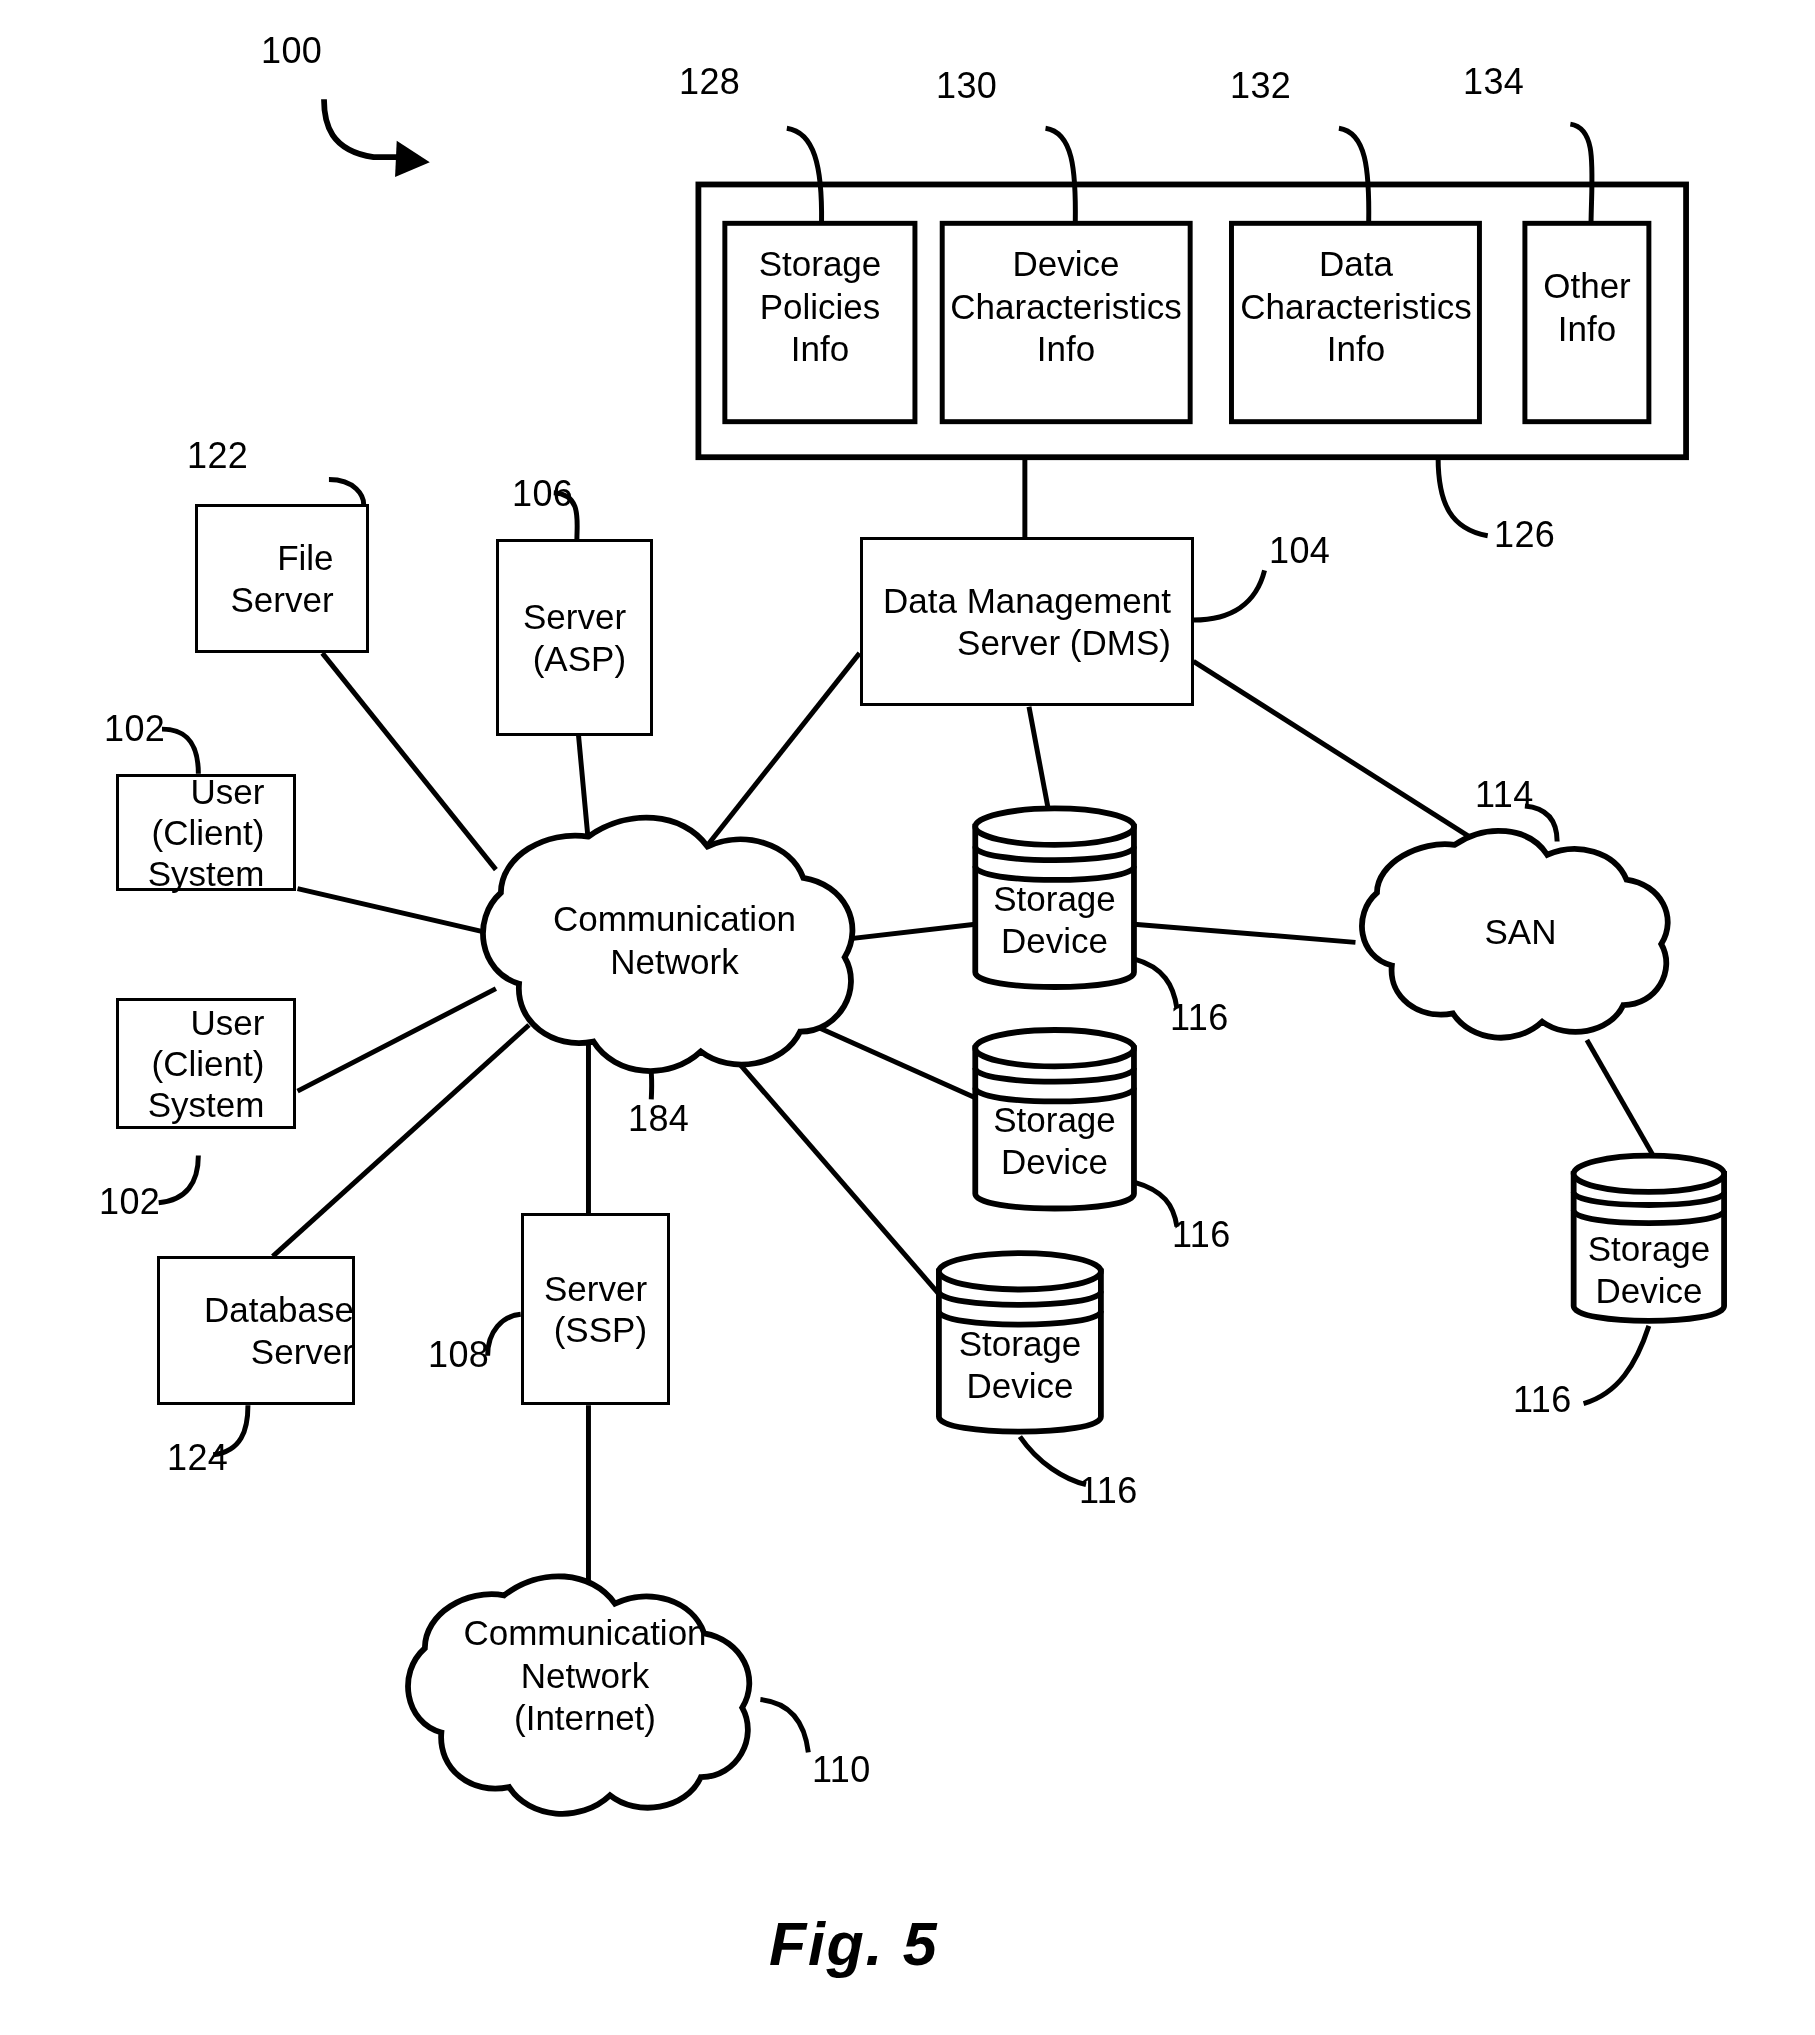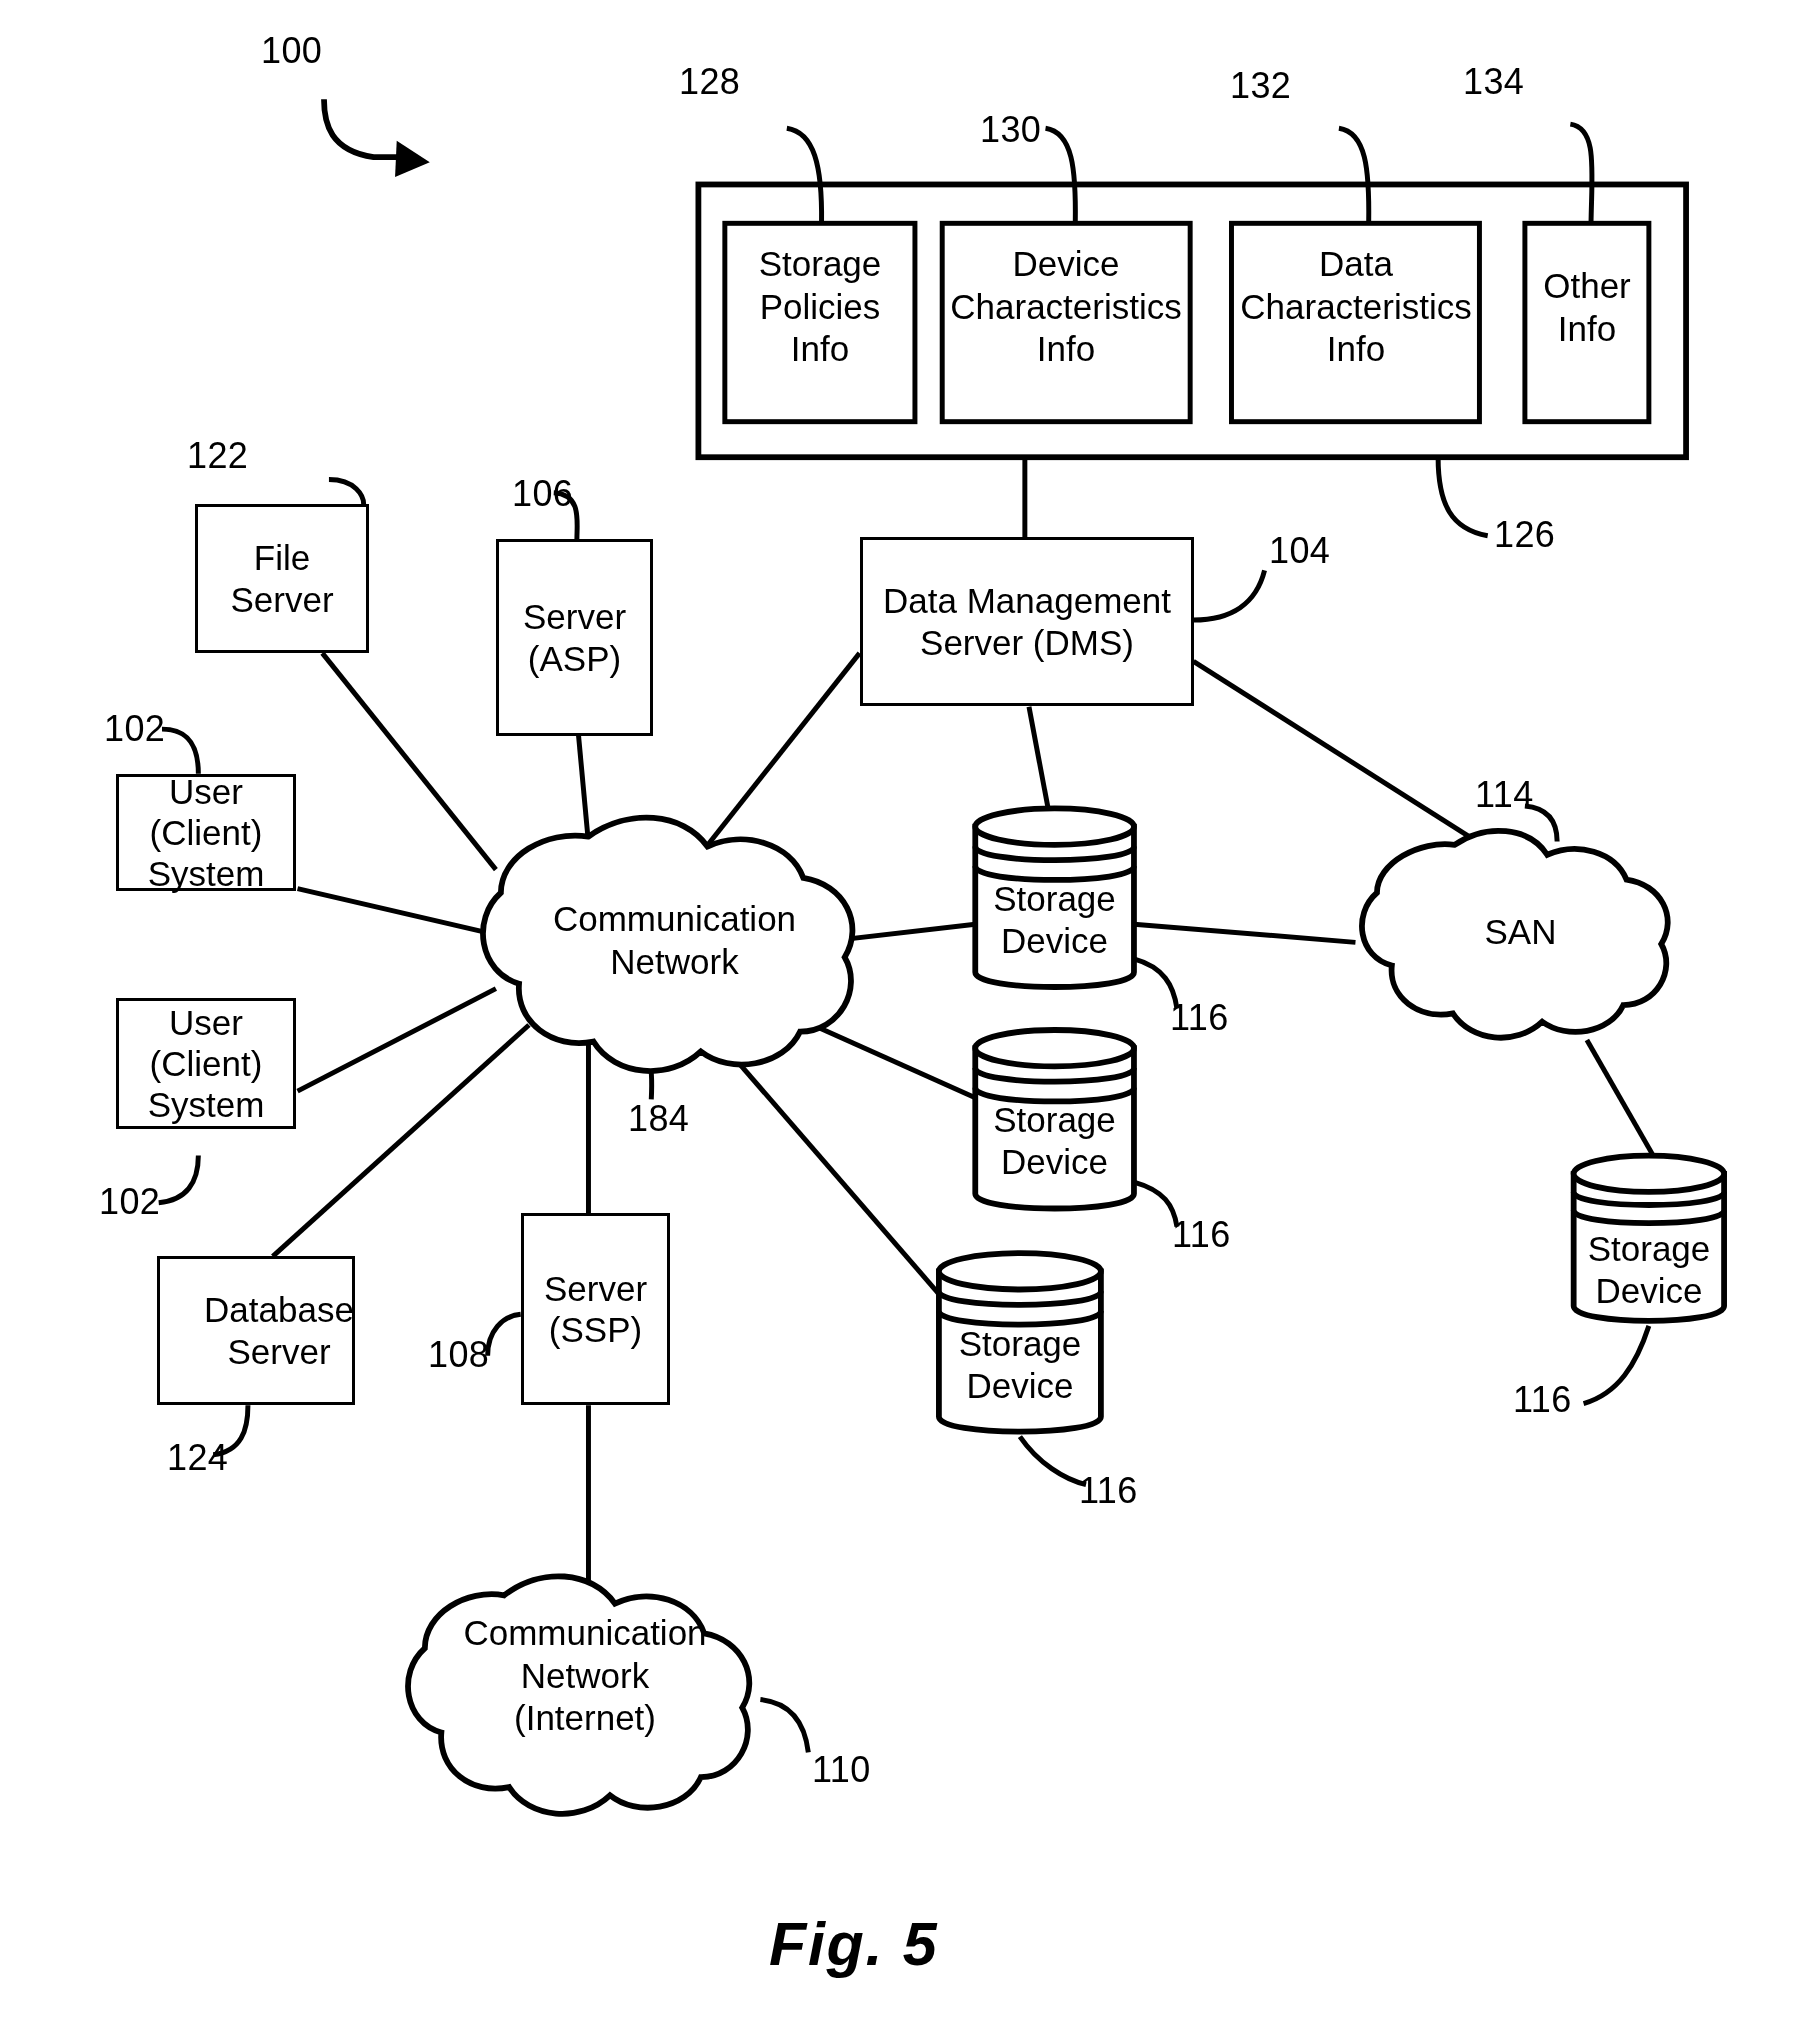--- a/index.html
+++ b/index.html
@@ -24,21 +24,21 @@
     border:3.3px solid #000;
     background:#fff;
     display:flex;
     align-items:center;
     justify-content:center;
     text-align:center;
     font-size:35px;
     line-height:1.18;
     box-sizing:border-box;
   }
-  .nodebox span{display:block;padding:0 5px;}
+  .nodebox span{display:block;padding:0 5px;text-align:right;}
   .cloudtext{
     position:absolute;
     text-align:center;
     font-size:35px;
     line-height:1.22;
     white-space:pre-line;
     pointer-events:none;
   }
   .cyltext{
     position:absolute;
@@ -204,21 +204,21 @@
     <path d="M1372,1430 C1408,1440 1420,1458 1424,1484"></path>
     <path d="M1234,1738 C1256,1770 1288,1790 1314,1796"></path>
     <path d="M1995,1604 C1980,1650 1958,1686 1916,1698"></path>
   </g>
 
 </svg>
 
 <div class="lbl" style="left:261px;top:33px;">100</div>
 
 <div class="lbl" style="left:679px;top:64px;">128</div>
-<div class="lbl" style="left:980px;top:68px;margin-top:44px;">130</div>
+<div class="lbl" style="left:936px;top:68px;">130</div>
 <div class="lbl" style="left:1230px;top:68px;">132</div>
 <div class="lbl" style="left:1463px;top:64px;">134</div>
 <div class="lbl" style="left:1494px;top:517px;">126</div>
 
 <div class="cloudtext" style="left:725px;top:243px;width:190px;">Storage
 Policies
 Info</div>
 <div class="cloudtext" style="left:942px;top:243px;width:248px;">Device
 Characteristics
 Info</div>

